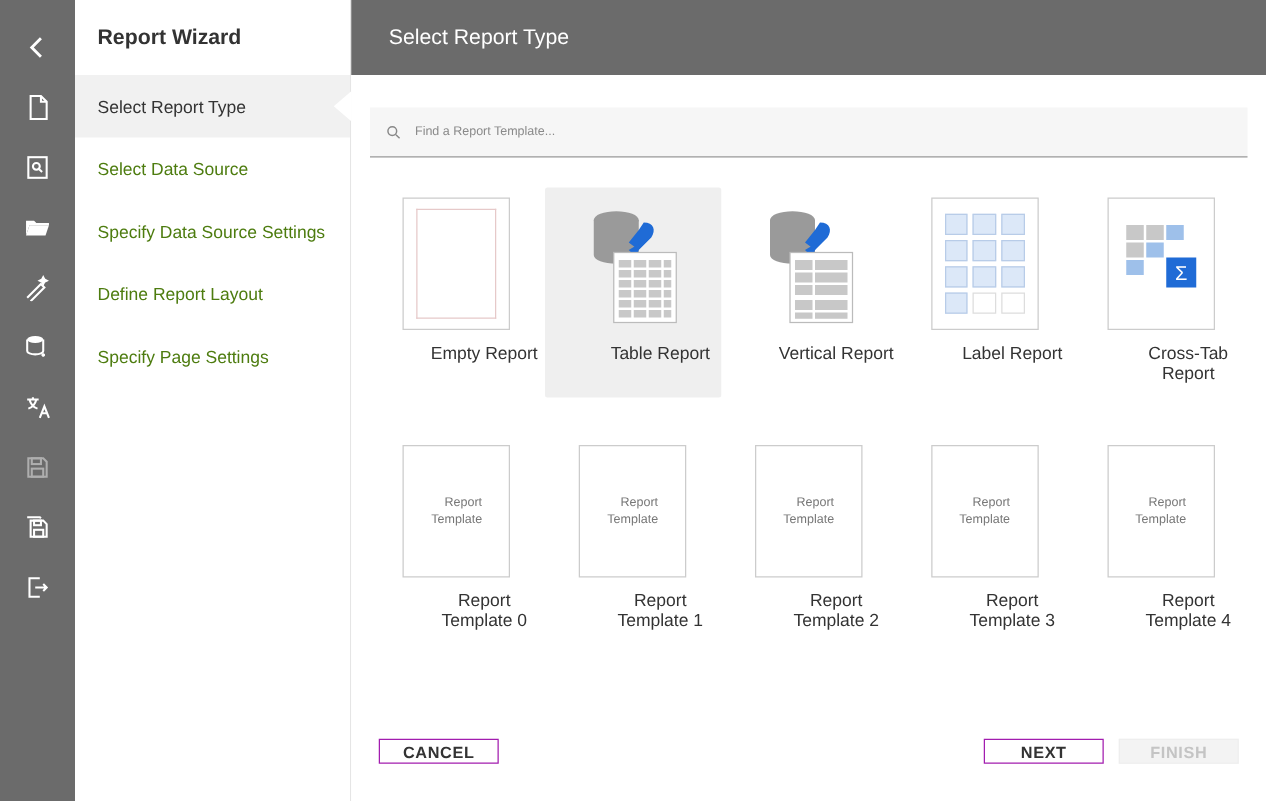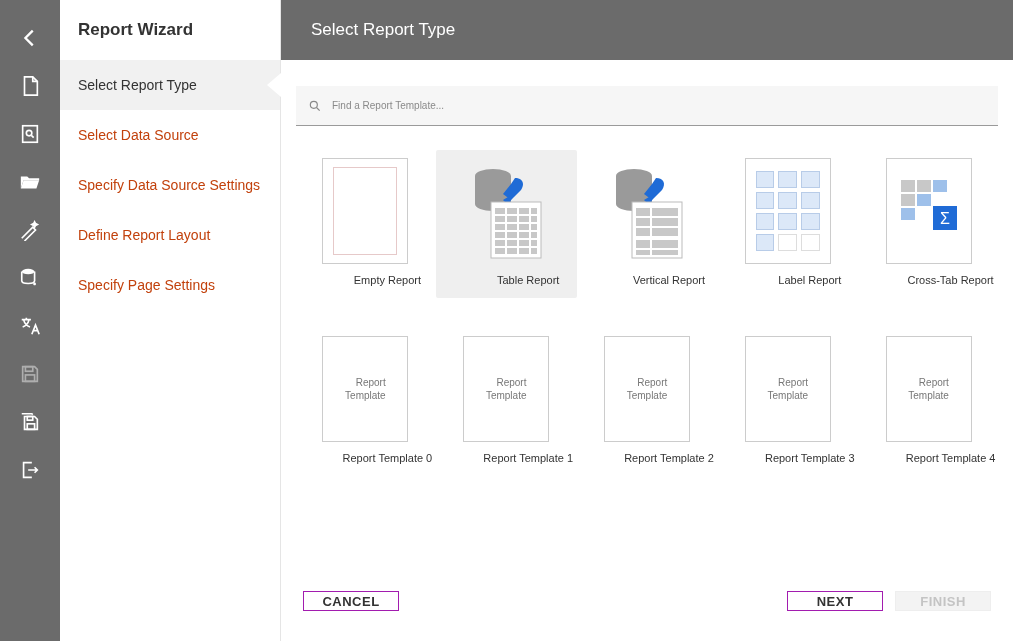--- a/index.html
+++ b/index.html
@@ -43,21 +43,21 @@
   font-size: 17px;
   font-weight: 600;
   color: #333;
 }
 .step {
   height: 50px;
   display: flex;
   align-items: center;
   padding-left: 18px;
   font-size: 14px;
-  color: #c2410c;
+  color: #4d7c0f;
   cursor: default;
   position: relative;
 }
 .step.active {
   background: #f1f1f1;
   color: #333;
 }
 .step.active::after {
   content: "";
   position: absolute;
@@ -135,21 +135,21 @@
   height: 106px;
   background: #fff;
   border: 1px solid #ccc;
   display: flex;
   align-items: center;
   justify-content: center;
   margin-bottom: 10px;
   position: relative;
 }
 .card-label {
-  font-size: 11px;
+  font-size: 14px;
   color: #333;
   text-align: center;
   margin-left: 44px;
 }
 
 
 .empty-thumb::before {
   content: "";
   position: absolute;
   inset: 8px 10px;

